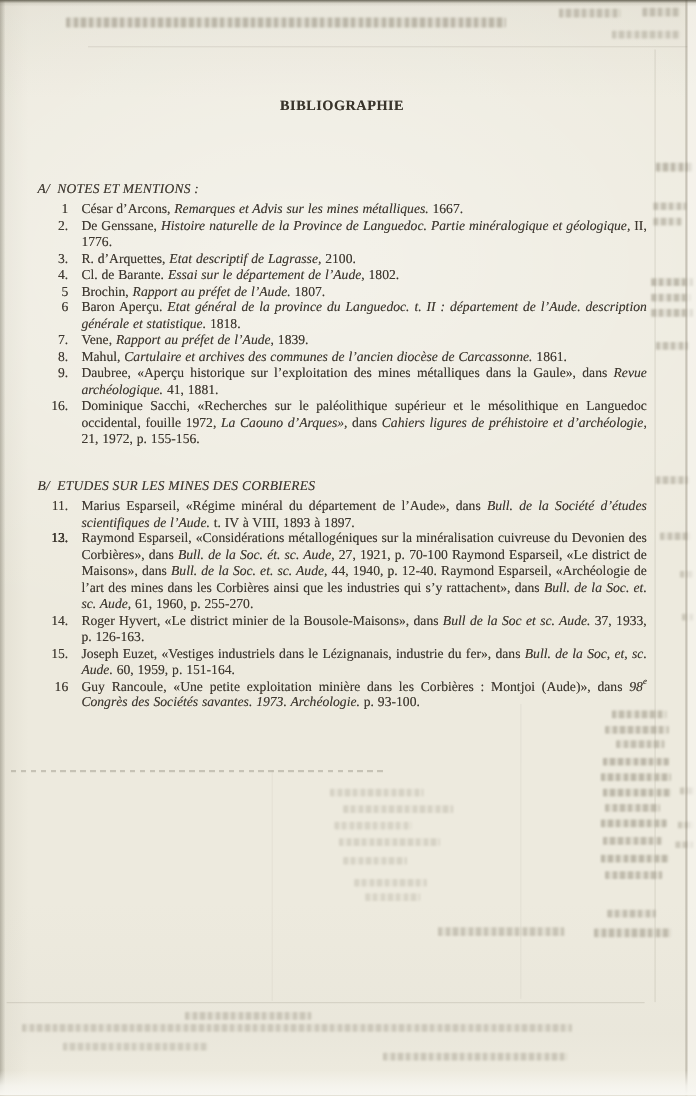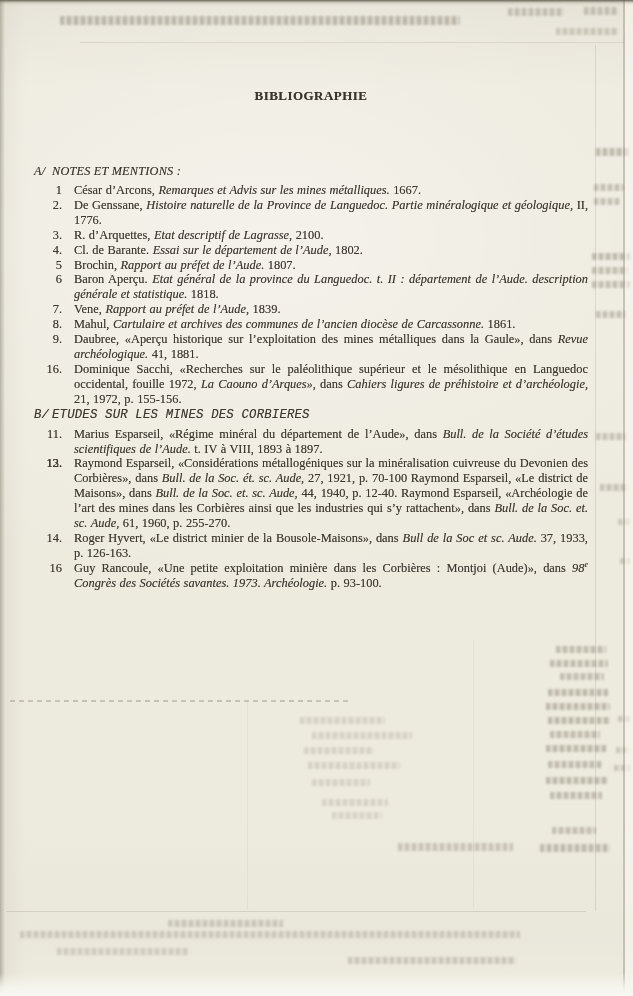--- a/index.html
+++ b/index.html
@@ -29,21 +29,21 @@
   .gr { position:absolute; background:rgba(135,129,112,.45); filter:blur(.45px); z-index:1; }
   .gd { position:absolute; filter:blur(.5px); z-index:1;
         background:repeating-linear-gradient(90deg, rgba(95,90,75,.55) 0 5px, rgba(95,90,75,0) 5px 9px); }
   
   .content { position:absolute; left:34px; top:88px; width:554px; z-index:2;
              color:#3e3830; text-shadow:0 0 .35px rgba(62,56,48,.55); }
   .title   { text-align:center; font-weight:bold; font-size:13px; letter-spacing:.45px;
              color:#39342b; margin:0 0 59px 0; }
   .sec     { font-style:italic; font-size:12.3px; letter-spacing:.2px; margin:0 0 4px 0; line-height:16px; }
   .sec + .entry + .entry { }
-  .sec.second { margin-top:0;font-family:Liberation Mono, monospace; }
+  .sec.second { margin-top:26px; }
   .entry   { position:relative; padding-left:40px; text-align:justify;
              font-size:12.4px; line-height:14.9px; word-spacing:.4px; }
   .num     { position:absolute; left:0; top:0; width:28px; text-align:right; }
   .it      { font-style:italic;margin-top:24px; }
   sup      { font-size:8px; line-height:0; }
 </style>
 </head>
 <body>
 
 <div class="page">
@@ -60,20 +60,21 @@
         <div class="entry"><span class="num">6</span><span><span>Baron Aperçu. </span><span class="it">Etat général de la province du Languedoc. t. II : département de l’Aude. description générale et statistique. </span><span>1818.</span></span></div>
         <div class="entry"><span class="num">7.</span><span><span>Vene, </span><span class="it">Rapport au préfet de l’Aude, </span><span>1839.</span></span></div>
         <div class="entry"><span class="num">8.</span><span><span>Mahul, </span><span class="it">Cartulaire et archives des communes de l’ancien diocèse de Carcassonne. </span><span>1861.</span></span></div>
         <div class="entry"><span class="num">9.</span><span><span>Daubree, «Aperçu historique sur l’exploitation des mines métalliques dans la Gaule», dans </span><span class="it">Revue archéologique. </span><span>41, 1881.</span></span></div>
         <div class="entry"><span class="num">16.</span><span><span>Dominique Sacchi, «Recherches sur le paléolithique supérieur et le mésolithique en Languedoc occidental, fouille 1972, </span><span class="it">La Caouno d’Arques», </span><span>dans </span><span class="it">Cahiers ligures de préhistoire et d’archéologie, </span><span>21, 1972, p. 155-156.</span></span></div>
         <div class="sec second"><span class="sec-label" style="display: inline-block; min-width: 18px;">B/</span><span>ETUDES SUR LES MINES DES CORBIERES</span></div>
         <div class="entry"><span class="num">11.</span><span><span>Marius Esparseil, «Régime minéral du département de l’Aude», dans </span><span class="it">Bull. de la Société d’études scientifiques de l’Aude. </span><span>t. IV à VIII, 1893 à 1897.</span></span></div>
         <div class="entry"><span class="num">12.</span></div>
         <div class="entry"><span class="num">13.</span><span><span>Raymond Esparseil, «Considérations métallogéniques sur la minéralisation cuivreuse du Devonien des Corbières», dans </span><span class="it">Bull. de la Soc. ét. sc. Aude, </span><span>27, 1921, p. 70-100 Raymond Esparseil, «Le district de Maisons», dans </span><span class="it">Bull. de la Soc. et. sc. Aude, </span><span>44, 1940, p. 12-40. Raymond Esparseil, «Archéologie de l’art des mines dans les Corbières ainsi que les industries qui s’y rattachent», dans </span><span class="it">Bull. de la Soc. et. sc. Aude, </span><span>61, 1960, p. 255-270.</span></span></div>
         <div class="entry"><span class="num">14.</span><span><span>Roger Hyvert, «Le district minier de la Bousole-Maisons», dans </span><span class="it">Bull de la Soc et sc. Aude. </span><span>37, 1933, p. 126-163.</span></span></div>
+        <div class="entry"><span class="num">15.</span><span><span>Joseph Euzet, «Vestiges industriels dans le Lézignanais, industrie du fer», dans </span><span class="it">Bull. de la Soc, et, sc. Aude. </span><span>60, 1959, p. 151-164.</span></span></div>
         <div class="entry"><span class="num">16</span><span><span>Guy Rancoule, «Une petite exploitation minière dans les Corbières : Montjoi (Aude)», dans </span><span class="it">98</span><sup class="it">e</sup><span class="it"> Congrès des Sociétés savantes. 1973. Archéologie. </span><span>p. 93-100.</span></span></div>
       </div>
   </div>
 
   <div class="edge-top"></div>
   <div class="edge-left"></div>
   <div class="edge-right-line"></div>
   <div class="edge-right-band"></div>
   <div class="edge-bottom"></div>
 

